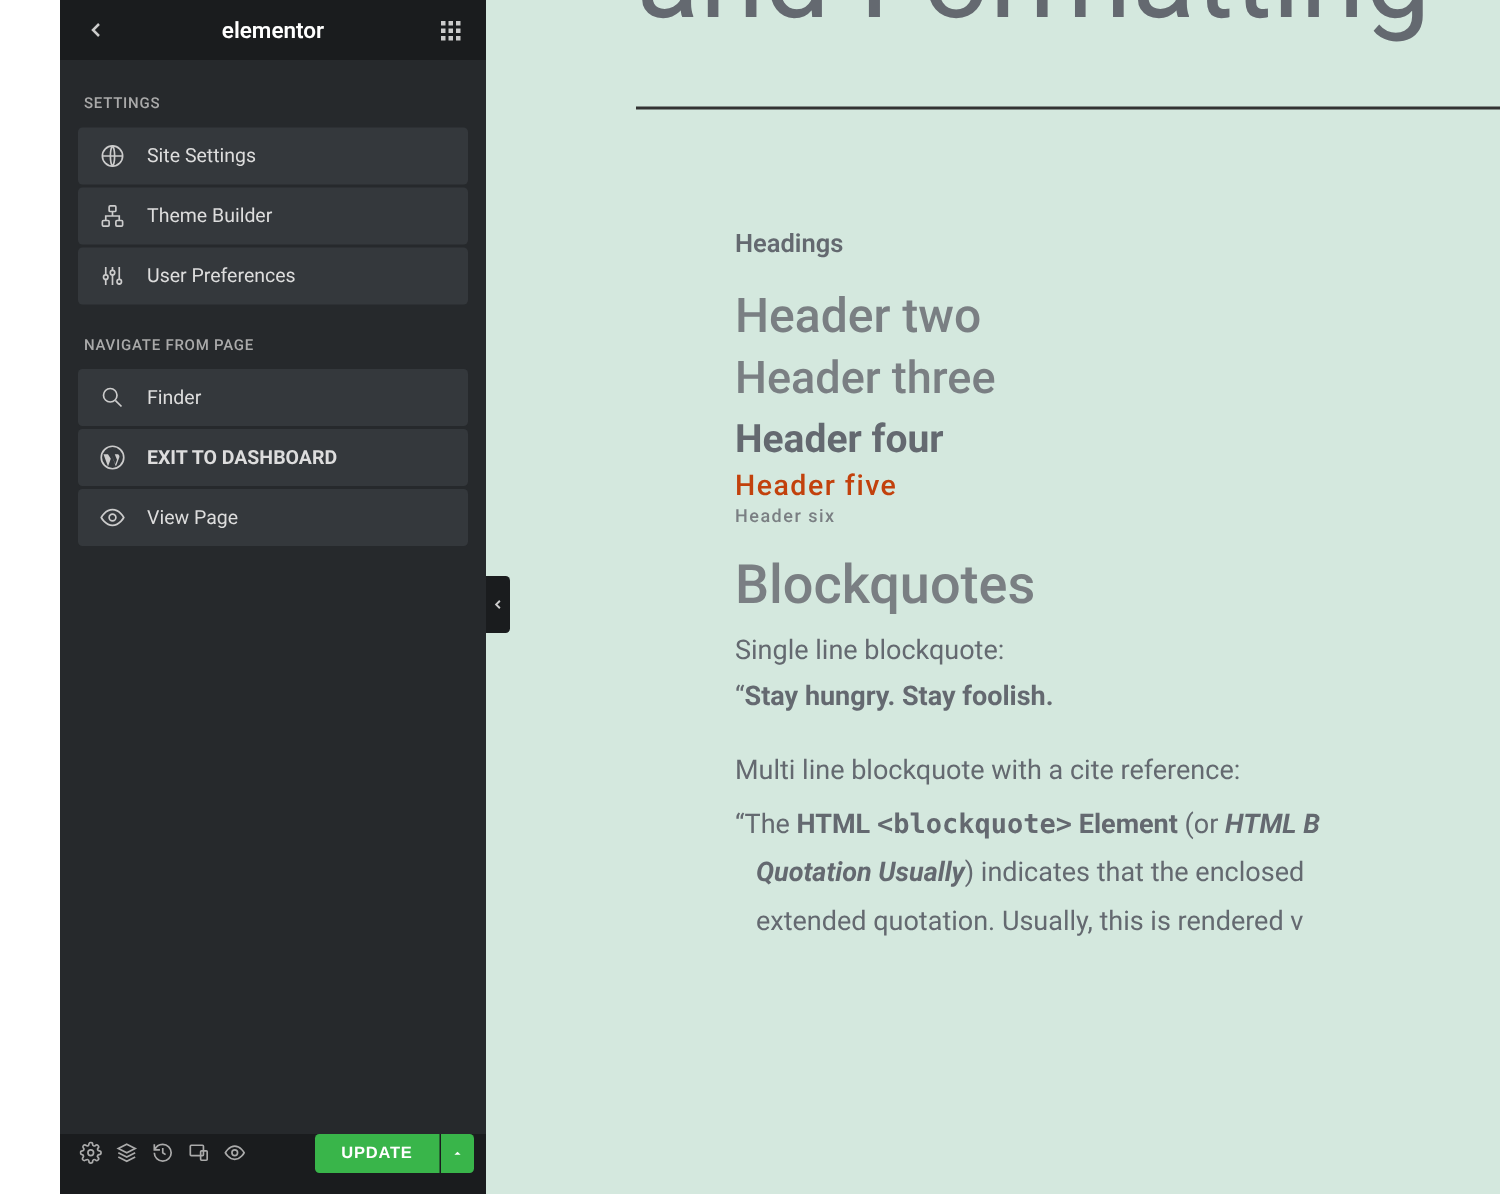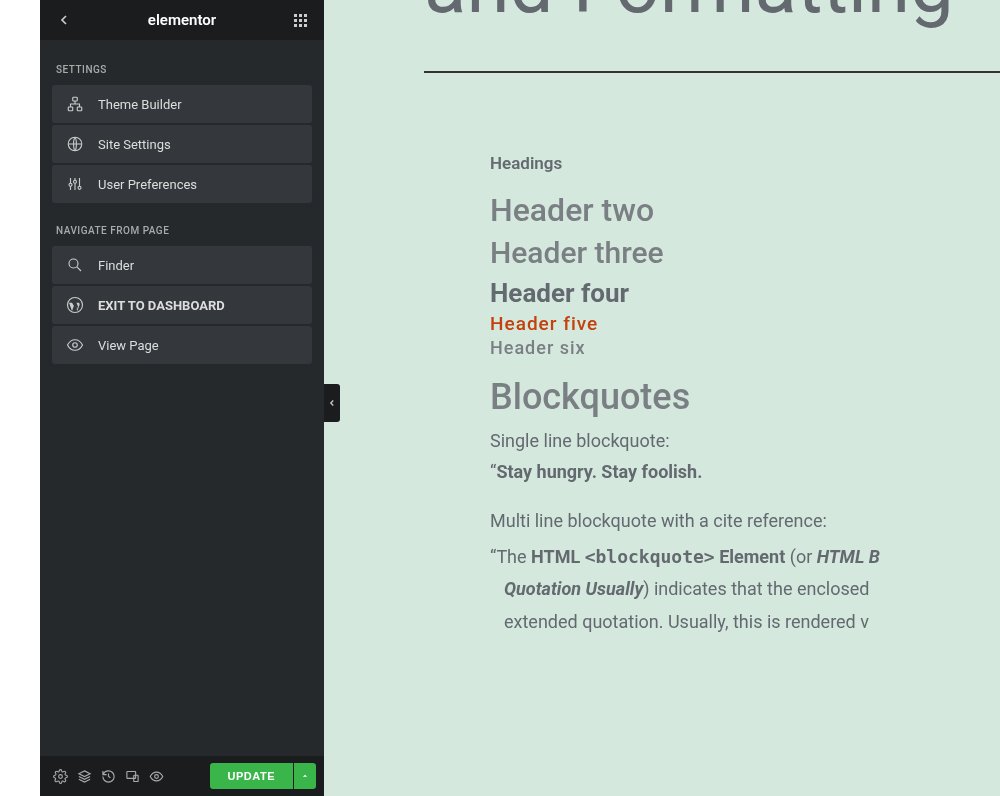--- a/index.html
+++ b/index.html
@@ -15,37 +15,37 @@
 
 .panel-body { flex: 1; overflow-y: auto; padding: 18px 12px; }
 .section-label { font-size: 10px; letter-spacing: 0.5px; color: #aaa; margin: 6px 4px 10px; font-weight: 500; }
 .menu-item { display: flex; align-items: center; height: 38px; background: #34383c; border-radius: 3px; margin-bottom: 2px; padding: 0 14px; cursor: pointer; font-size: 13px; color: #ddd; gap: 14px; }
 .menu-item strong { font-weight: 700; }
 .menu-item svg, .menu-item .icon { width: 18px; height: 18px; flex-shrink: 0; display: flex; align-items: center; justify-content: center; }
 .section-gap { margin-top: 22px; }
 
 .collapse-tab { position: absolute; right: -16px; top: 384px; width: 16px; height: 38px; background: #1a1c1e; display: flex; align-items: center; justify-content: center; color: #ccc; font-size: 11px; cursor: pointer; border-radius: 0 3px 3px 0; }
 
-.footer { height: 40px; background: #1a1c1e; display: flex; align-items: center; padding: 0 8px; gap: 0; }
+.footer { height: 40px; background: #1a1c1e; display: flex; align-items: flex-start; padding: 0 8px; gap: 0; }
 .footer-icon { width: 24px; height: 24px; display: flex; align-items: center; justify-content: center; color: #aaa; cursor: pointer; }
 .footer-spacer { flex: 1; }
 .update-btn { background: #39b54a; color: #fff; font-weight: 600; font-size: 11px; letter-spacing: 0.5px; height: 26px; padding: 0 18px; border: none; border-radius: 3px 0 0 3px; cursor: pointer; }
 .update-caret { background: #39b54a; width: 22px; height: 26px; border-radius: 0 3px 3px 0; margin-left: 1px; display: flex; align-items: center; justify-content: center; cursor: pointer; }
 
 .canvas { flex: 1; background: #d4e8de; height: 100%; overflow: hidden; padding: 0 0 12px 100px; color: #646970; }
 .page-title { font-size: 78px; font-weight: 400; color: #646970; margin-top: -60px; white-space: nowrap; }
 .hr { border: none; border-top: 2px solid #333; margin: 40px 0 80px; width: 700px; }
 .content { padding-left: 66px; }
 .content .label { font-size: 17px; font-weight: 600; margin-bottom: 18px; }
 .h1 { font-size: 58px; font-weight: 600; color: #7a7f83; margin-bottom: 10px; white-space: nowrap; }
 .h2d { font-size: 32px; font-weight: 500; color: #7a7f83; margin-bottom: 6px; }
 .h3d { font-size: 30px; font-weight: 500; color: #7a7f83; margin-bottom: 8px; }
 .h4d { font-size: 26px; font-weight: 700; color: #646970; margin-bottom: 4px; }
 .h5d { font-size: 19px; font-weight: 500; color: #c2410c; letter-spacing: 1px; margin-bottom: 2px; }
-.h6d { font-size: 18px; font-weight: 500; color: #7a7f83; letter-spacing: 1px; margin-bottom: 18px; }
+.h6d { font-size: 12px; font-weight: 500; color: #7a7f83; letter-spacing: 1px; margin-bottom: 18px; }
 .h2b { font-size: 36px; font-weight: 500; color: #7a7f83; margin-bottom: 12px; }
 .para { font-size: 18px; color: #646970; margin-bottom: 10px; }
 .quote { font-size: 18px; color: #646970; font-weight: 700; padding-left: 14px; margin-bottom: 28px; }
 .quote::before { content: "\201C "; font-weight: 400; margin-left: -14px; }
 .quote2 { font-size: 18px; color: #646970; font-weight: 700; padding-left: 14px; line-height: 1.8; white-space: nowrap; }
 .quote2::before { content: "\201C "; font-weight: 400; margin-left: -14px; }
 .quote2 em { font-style: italic; }
 .quote2 code { font-family: ui-monospace, monospace; font-weight: 700; }
 .quote2 .norm { font-weight: 400; }
 </style>
@@ -74,37 +74,37 @@
         </div>
     </div>
   </div>
 
   <div class="panel-body">
     <div class="section-label">SETTINGS</div>
 
     <div class="menu-item">
       <span class="icon">
         <svg viewBox="0 0 24 24" width="18" height="18" fill="none" stroke="#ccc" stroke-width="1.5">
+            <circle cx="12" cy="12" r="9"></circle>
+            <path d="M3 12h18M12 3c2.5 3 2.5 15 0 18M12 3c-2.5 3-2.5 15 0 18"></path>
+          </svg>
+      </span>
+      <span>Site Settings</span>
+    </div>
+
+    <div class="menu-item">
+      <span class="icon">
+        <svg viewBox="0 0 24 24" width="18" height="18" fill="none" stroke="#ccc" stroke-width="1.5">
             <rect x="9" y="3" width="6" height="5" rx="1"></rect>
             <rect x="3" y="16" width="6" height="5" rx="1"></rect>
             <rect x="15" y="16" width="6" height="5" rx="1"></rect>
             <path d="M12 8v4M6 16v-4h12v4"></path>
           </svg>
       </span>
       <span>Theme Builder</span>
-    </div>
-
-    <div class="menu-item">
-      <span class="icon">
-        <svg viewBox="0 0 24 24" width="18" height="18" fill="none" stroke="#ccc" stroke-width="1.5">
-            <circle cx="12" cy="12" r="9"></circle>
-            <path d="M3 12h18M12 3c2.5 3 2.5 15 0 18M12 3c-2.5 3-2.5 15 0 18"></path>
-          </svg>
-      </span>
-      <span>Site Settings</span>
     </div>
 
     <div class="menu-item">
       <span class="icon">
         <svg viewBox="0 0 24 24" width="18" height="18" fill="none" stroke="#ccc" stroke-width="1.5">
             <path d="M6 4v7M6 15v5M12 4v3M12 11v9M18 4v11M18 19v1"></path>
             <circle cx="6" cy="13" r="2"></circle>
             <circle cx="12" cy="9" r="2"></circle>
             <circle cx="18" cy="17" r="2"></circle>
           </svg>

